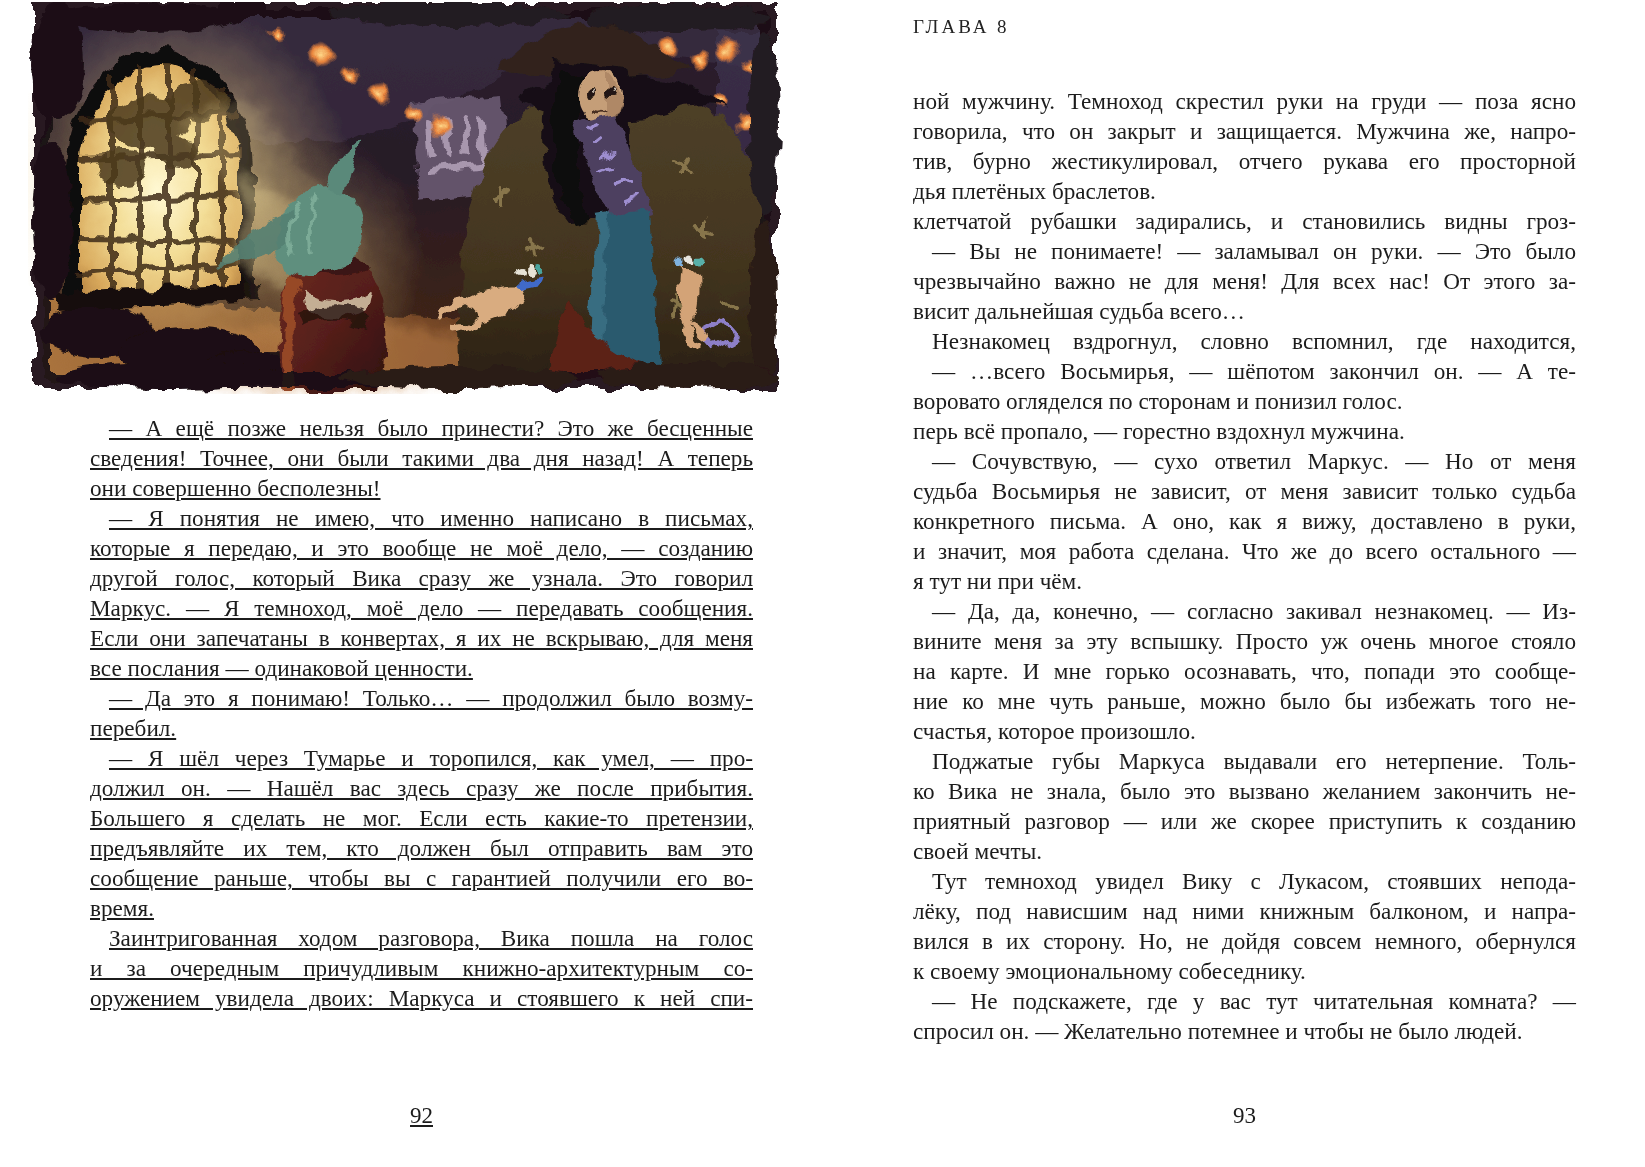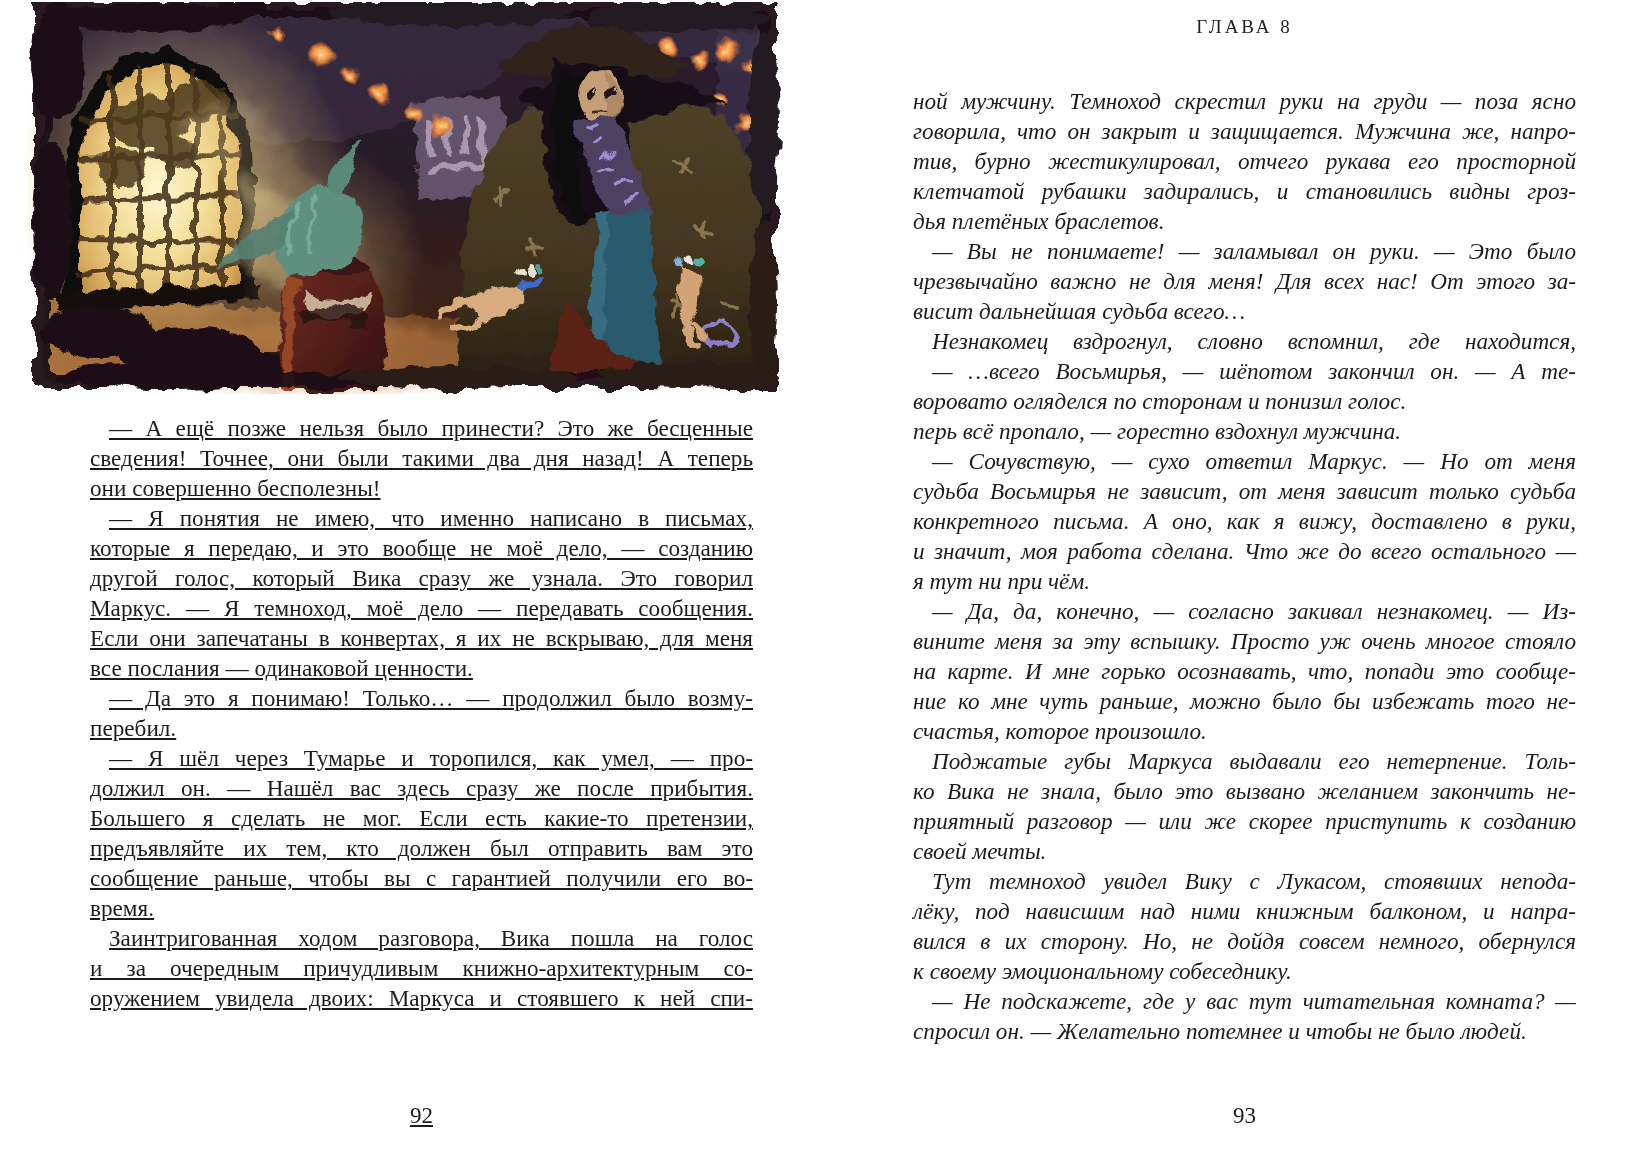--- a/index.html
+++ b/index.html
@@ -14,32 +14,32 @@
   .illustration{
     position:absolute;left:28px;top:2px;width:756px;height:392px;
   }
   .illustration svg{display:block;width:100%;height:100%;}
   
   .text-col{
     position:absolute;width:663px;
     color:#1c1c1c;
   }
   .text-col.left{left:90px;top:413px;text-decoration:underline;}
-  .text-col.right{left:913px;top:86px;font-style:italic;}
+  .text-col.right{left:913px;top:86px;}
   .line{
     font-size:23.2px;line-height:30px;
     text-align:justify;text-align-last:justify;
     white-space:normal;color:#1c1c1c;
   }
   .line.last{text-align-last:left;}
   .line.indent{text-indent:19px;}
   
   .chapter-header{
     position:absolute;left:913px;top:16px;width:663px;
-    text-align:center;font-size:19px;letter-spacing:3px;color:#242424;
+    text-align:left;font-size:19px;letter-spacing:3px;color:#242424;
   }
   .folio{
     position:absolute;top:1103px;width:663px;text-align:center;
     font-size:23px;color:#1c1c1c;
   }
   .folio.left{left:90px;text-decoration:underline;}
   .folio.right{left:913px;}
 </style>
 </head>
 <body>
@@ -307,22 +307,22 @@
       </div>
     <div class="folio left">92</div>
   </div>
 
   <div>
     <div class="chapter-header">ГЛАВА 8</div>
     <div class="text-col right">
         <div class="line">ной мужчину. Темноход скрестил руки на груди — поза ясно</div>
         <div class="line">говорила, что он закрыт и защищается. Мужчина же, напро-</div>
         <div class="line">тив, бурно жестикулировал, отчего рукава его просторной</div>
+        <div class="line last">дья плетёных браслетов.</div>
         <div class="line">клетчатой рубашки задирались, и становились видны гроз-</div>
-        <div class="line last">дья плетёных браслетов.</div>
         <div class="line indent">— Вы не понимаете! — заламывал он руки. — Это было</div>
         <div class="line">чрезвычайно важно не для меня! Для всех нас! От этого за-</div>
         <div class="line last">висит дальнейшая судьба всего…</div>
         <div class="line indent">Незнакомец вздрогнул, словно вспомнил, где находится,</div>
         <div class="line indent">— …всего Восьмирья, — шёпотом закончил он. — А те-</div>
         <div class="line last">воровато огляделся по сторонам и понизил голос.</div>
         <div class="line last">перь всё пропало, — горестно вздохнул мужчина.</div>
         <div class="line indent">— Сочувствую, — сухо ответил Маркус. — Но от меня</div>
         <div class="line">судьба Восьмирья не зависит, от меня зависит только судьба</div>
         <div class="line">конкретного письма. А оно, как я вижу, доставлено в руки,</div>

